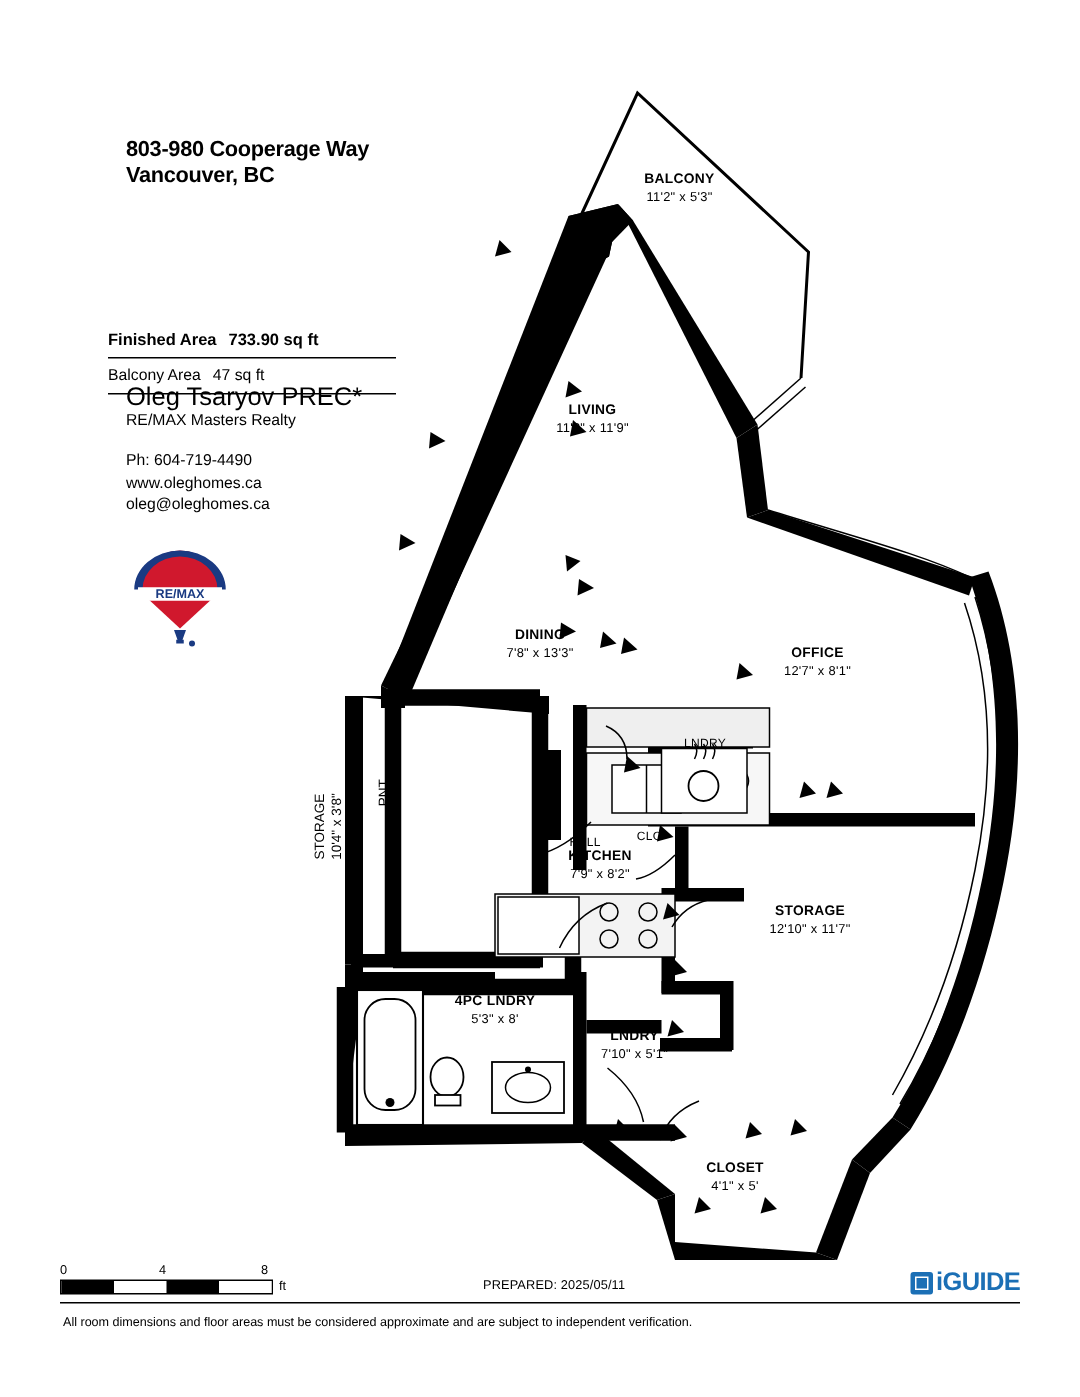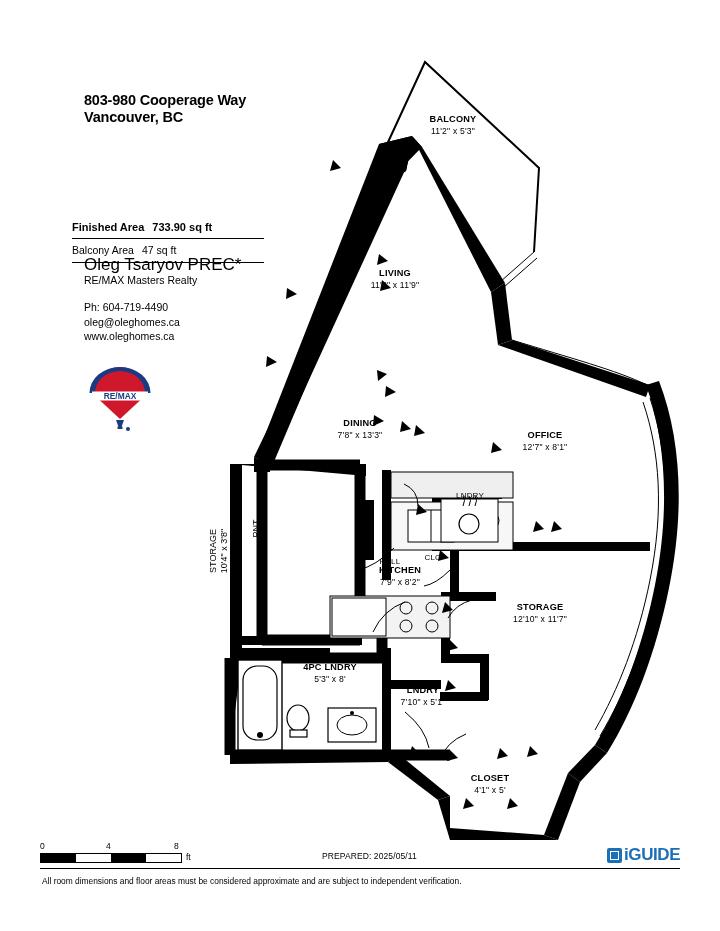--- a/index.html
+++ b/index.html
@@ -231,22 +231,22 @@
       <span>Balcony Area</span>
       <span>47 sq ft</span>
     </div>
   </div>
 
   <div id="agent-block">
     <div class="agent-name">Oleg Tsaryov PREC*</div>
     <div class="brokerage">RE/MAX Masters Realty</div>
     <div class="contact">
       <div>Ph: 604-719-4490</div>
+      <div>www.oleghomes.ca</div>
       <div>oleg@oleghomes.ca</div>
-      <div>www.oleghomes.ca</div>
     </div>
   </div>
 
   <div id="remax-logo">
     <svg width="74" height="76" viewBox="0 0 74 76">
       <path d="M10 32 A27 27 0 0 1 64 32 L37 57 Z" fill="#d0182d"></path>
       <path d="M6.5 31 A30.5 26 0 0 1 67.5 31 L62 31 A25 22 0 0 0 12 31 Z" fill="#1a3a82"></path>
       <rect x="9" y="29.5" width="56" height="9" fill="#ffffff"></rect>
       <text x="37" y="36.5" font-family="Liberation Sans, sans-serif" font-size="8.4" font-weight="bold" fill="#1a3a82" text-anchor="middle">RE/MAX</text>
       <path d="M33 58 L41 58 L38.5 65 L35.5 65 Z" fill="#1a3a82"></path>

